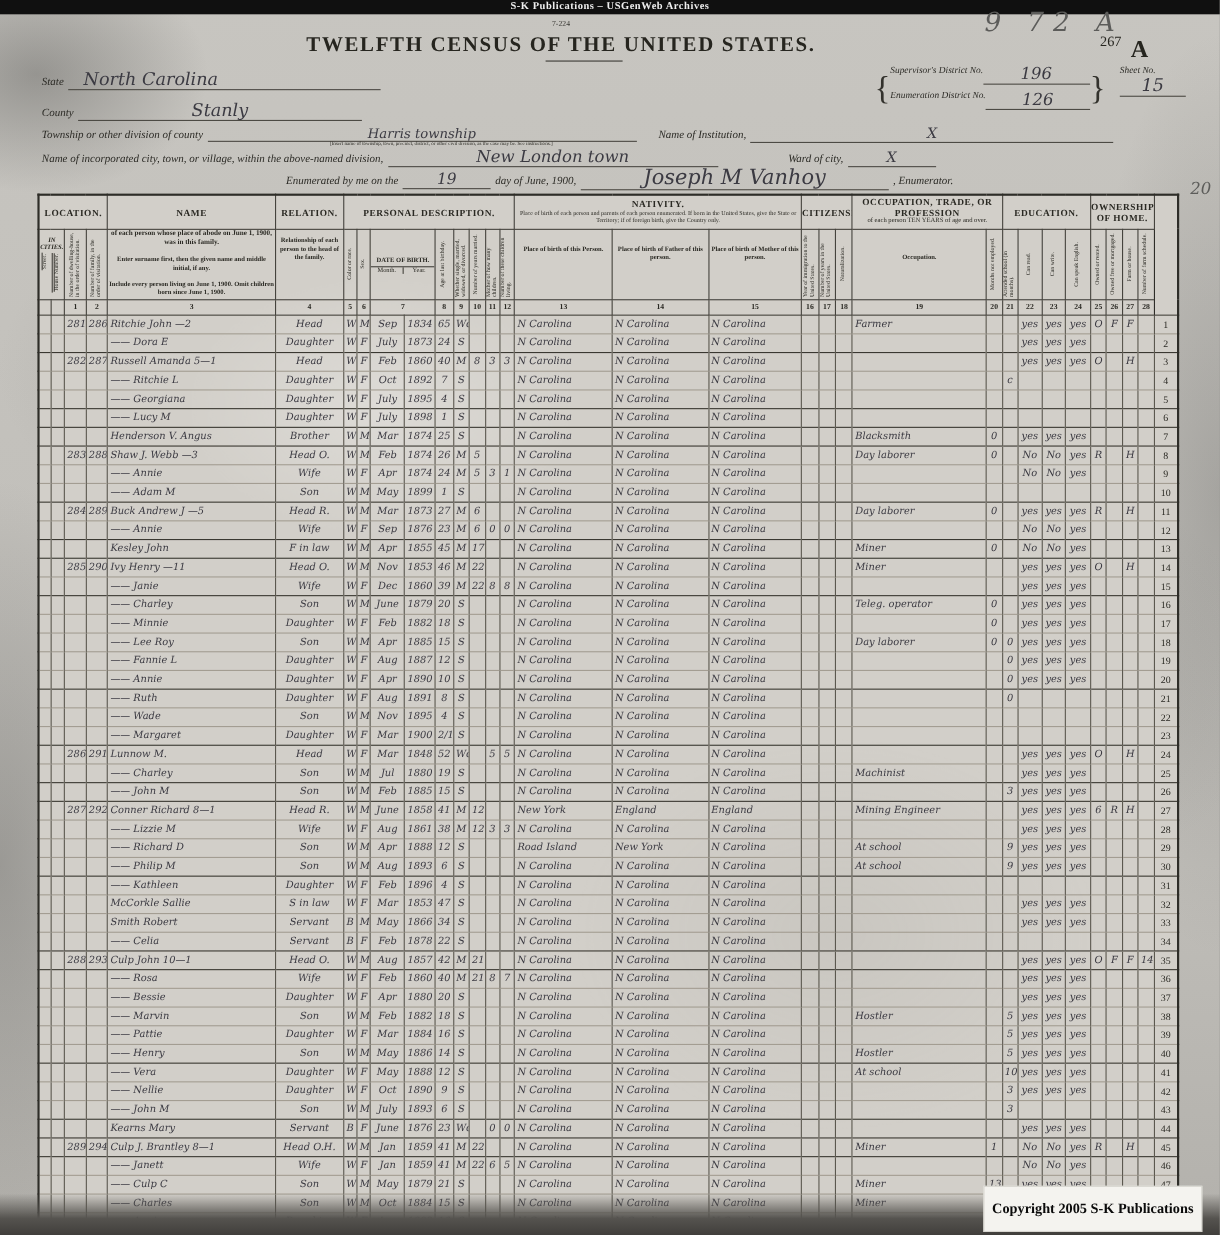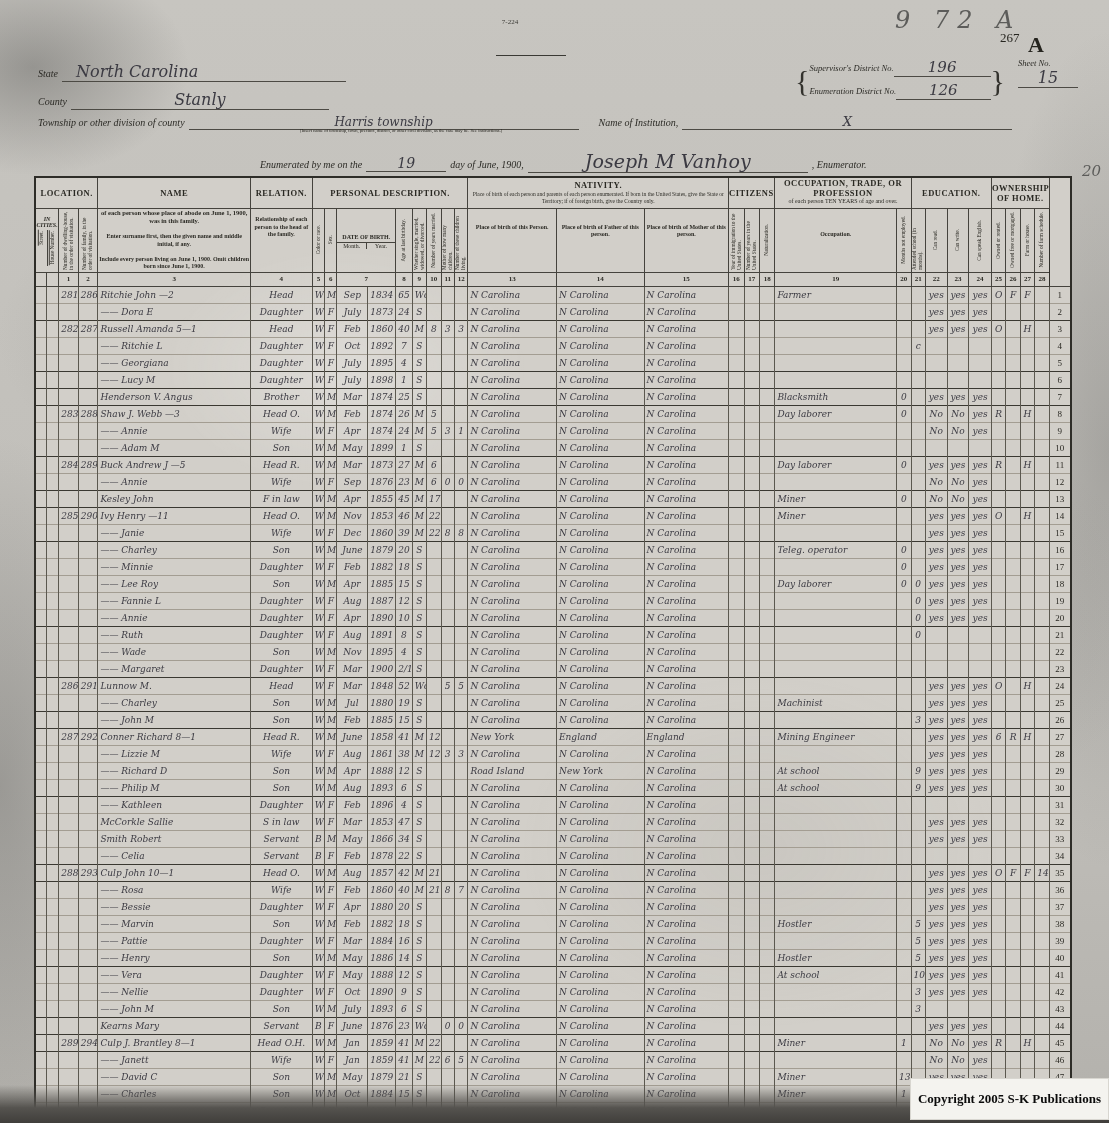--- a/index.html
+++ b/index.html
@@ -10,34 +10,34 @@
       radial-gradient(ellipse 300px 220px at 16% 30%, rgba(120,120,116,.18), transparent 60%),
       radial-gradient(ellipse 420px 320px at 82% 55%, rgba(108,108,104,.16), transparent 60%),
       radial-gradient(ellipse 240px 160px at 42% 82%, rgba(120,118,114,.22), transparent 60%),
       radial-gradient(ellipse 200px 500px at 0% 70%, rgba(70,70,68,.30), transparent 70%),
       radial-gradient(ellipse 180px 600px at 100% 40%, rgba(90,90,88,.28), transparent 70%),
       linear-gradient(#c7c5c0,#bfbdb8 70%,#b3b1ac);}
   .topbar{position:absolute;left:0;top:0;width:100%;height:13px;background:#101010;
     color:#efefef;font:bold 9.5px "Liberation Serif",serif;text-align:center;line-height:13px;letter-spacing:.5px;}
   .bottomfade{position:absolute;left:0;bottom:0;width:100%;height:38px;
     background:linear-gradient(rgba(80,80,78,0),#55534f 60%,#403e3b);}
-  .copybox{position:absolute;right:0;bottom:3px;background:#f4f3ef;color:#0b0b0b;
+  .copybox{position:absolute;right:16px;bottom:3px;background:#f4f3ef;color:#0b0b0b;
     font:bold 13px "Liberation Serif",serif;padding:12px 7px;border:1px solid #d8d6d0;}
   .printed{color:#26251f;}
   .hw{font-family:"DejaVu Serif",serif;font-style:italic;color:#3b3a42;}
   .pencil{font-family:"DejaVu Serif",serif;font-style:italic;color:#5c5c5a;}
   .abs{position:absolute;}
   .lbl{font-style:italic;font-size:10px;color:#2c2b26;}
   .rule{border-bottom:1px solid #4c4a44;}
   .censustitle{left:0;top:30px;width:1020px;text-align:center;font-weight:bold;font-size:19px;letter-spacing:1.5px;color:#26251f;}
   .formno{left:0;top:18px;width:1020px;text-align:center;font-size:7px;color:#3a3934;}
   .ornament{left:496px;top:55px;width:70px;border-top:1px solid #3a3934;}
   .schedtitle{left:180px;top:64px;width:660px;text-align:center;font-weight:bold;font-size:21px;letter-spacing:1px;color:#24231e;}
   .districtbox{left:795px;top:58px;width:210px;font-size:8.5px;}
-  .districtbox .row{display:flex;align-items:center;margin-bottom:4px;}
+  .districtbox .row{display:flex;align-items:flex-start;margin-bottom:4px;}
   .brace{font-size:30px;color:#33322d;line-height:44px;}
   .sheetbox{left:1018px;top:58px;width:80px;font-size:8.5px;}
   table.census{position:absolute;left:34px;top:176px;width:1038px;border-collapse:collapse;table-layout:fixed;
     background:
       radial-gradient(ellipse 300px 200px at 30% 20%, rgba(255,255,255,.25), transparent 60%),
       radial-gradient(ellipse 400px 300px at 70% 70%, rgba(140,138,132,.12), transparent 60%),
       #d2cfc9;
     border:2px solid #2e2d28;}
   .census th{border:1px solid #45433d;font-weight:bold;color:#2a2923;padding:0;overflow:hidden;}
   .census td{border-right:1px solid #5b584f;border-top:1px solid #a39d92;height:16px;
@@ -68,22 +68,26 @@
   .incities .pair{display:flex;flex:1;}
   .incities .pair span{flex:1;}
   .incities .pair span:first-child{border-right:1px solid #45433d;}
   .natnote{font-size:5.5px;font-weight:normal;line-height:1.2;padding:1px 3px;}
 </style>
 </head>
 <body>
 
 <div class="page">
 
+  <div class="topbar">
+    <span>S-K Publications – USGenWeb Archives</span>
+  </div>
 
   <div class="abs formno printed">7-224</div>
+  <div class="abs censustitle">TWELFTH CENSUS OF THE UNITED STATES.</div>
   <div class="abs ornament"></div>
 
   <div class="abs pencil" style="left:895px;top:6px;font-size:24px;letter-spacing:8px;">9 72 A</div>
   <div class="abs printed" style="left:1000px;top:30px;font-size:13px;">267</div>
   <div class="abs printed" style="left:1028px;top:32px;font-size:22px;font-weight:bold;">A</div>
 
   <div class="abs" style="left:38px;top:90px;width:330px;">
     <span class="lbl">County</span>
     <span class="hw rule" style="font-size:16px;display:inline-block;width:258px;text-align:center;">Stanly</span>
   </div>
@@ -115,20 +119,26 @@
   </div>
 
   <div class="abs" style="left:38px;top:112px;width:1050px;white-space:nowrap;">
     <span class="lbl">Township or other division of county</span>
     <span class="hw rule" style="font-size:12px;display:inline-block;width:390px;text-align:center;">Harris township</span>
     <span class="lbl" style="margin-left:16px;">Name of Institution,</span>
     <span class="hw rule" style="font-size:13px;display:inline-block;width:330px;text-align:center;">X</span>
   </div>
   <div class="abs printed" style="left:300px;top:128px;font-size:4.6px;">[Insert name of township, town, precinct, district, or other civil division, as the case may be. See instructions.]</div>
 
+  <div class="abs" style="left:38px;top:133px;width:1050px;white-space:nowrap;">
+    <span class="lbl">Name of incorporated city, town, or village, within the above-named division,</span>
+    <span class="hw rule" style="font-size:15px;display:inline-block;width:300px;text-align:center;">New London town</span>
+    <span class="lbl" style="margin-left:60px;">Ward of city,</span>
+    <span class="hw rule" style="font-size:13px;display:inline-block;width:80px;text-align:center;">X</span>
+  </div>
 
   <div class="abs" style="left:260px;top:150px;width:700px;white-space:nowrap;">
     <span class="lbl">Enumerated by me on the</span>
     <span class="hw rule" style="font-size:14px;display:inline-block;width:80px;text-align:center;">19</span>
     <span class="lbl">day of June, 1900,</span>
     <span class="hw rule" style="font-size:19px;display:inline-block;width:280px;text-align:center;">Joseph M Vanhoy</span>
     <span class="lbl">, Enumerator.</span>
   </div>
 
   <div class="abs pencil" style="left:1082px;top:162px;font-size:15px;">20</div>
@@ -1880,21 +1890,21 @@
           <td class="hw c pc"></td>
           <td class="hw c pc"></td>
           <td class="hw c pc"></td>
           <td class="rno gl">46</td>
         </tr>
         <tr>
           <td class=""></td>
           <td class=""></td>
           <td class="hw c"></td>
           <td class="hw c"></td>
-          <td class="hw nm gl">—— David C</td>
+          <td class="hw nm gl">—— Culp C</td>
           <td class="hw c rel gl">Son</td>
           <td class="hw c gl">W</td>
           <td class="hw c">M</td>
           <td class="hw c sm">May</td>
           <td class="hw c sm">1879</td>
           <td class="hw c sm">21</td>
           <td class="hw c sm">S</td>
           <td class="hw c sm"></td>
           <td class="hw c sm"></td>
           <td class="hw c sm"></td>

